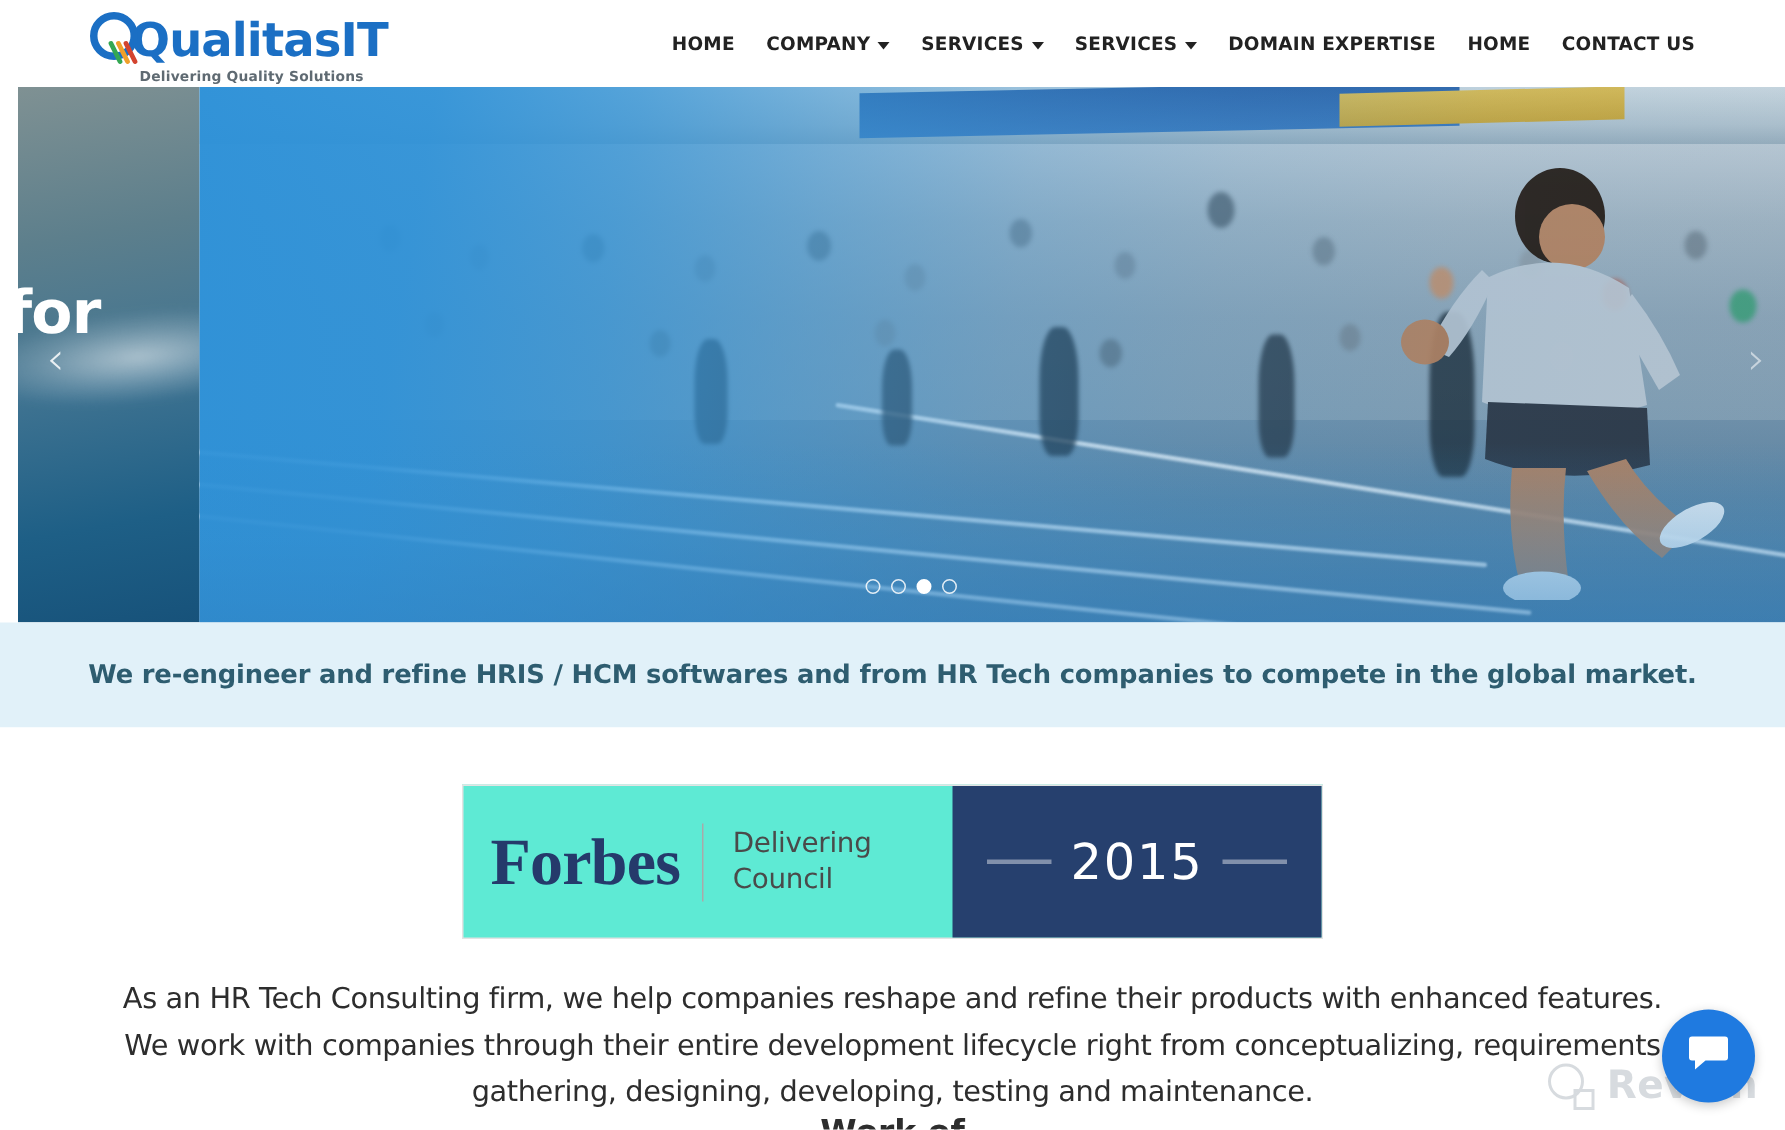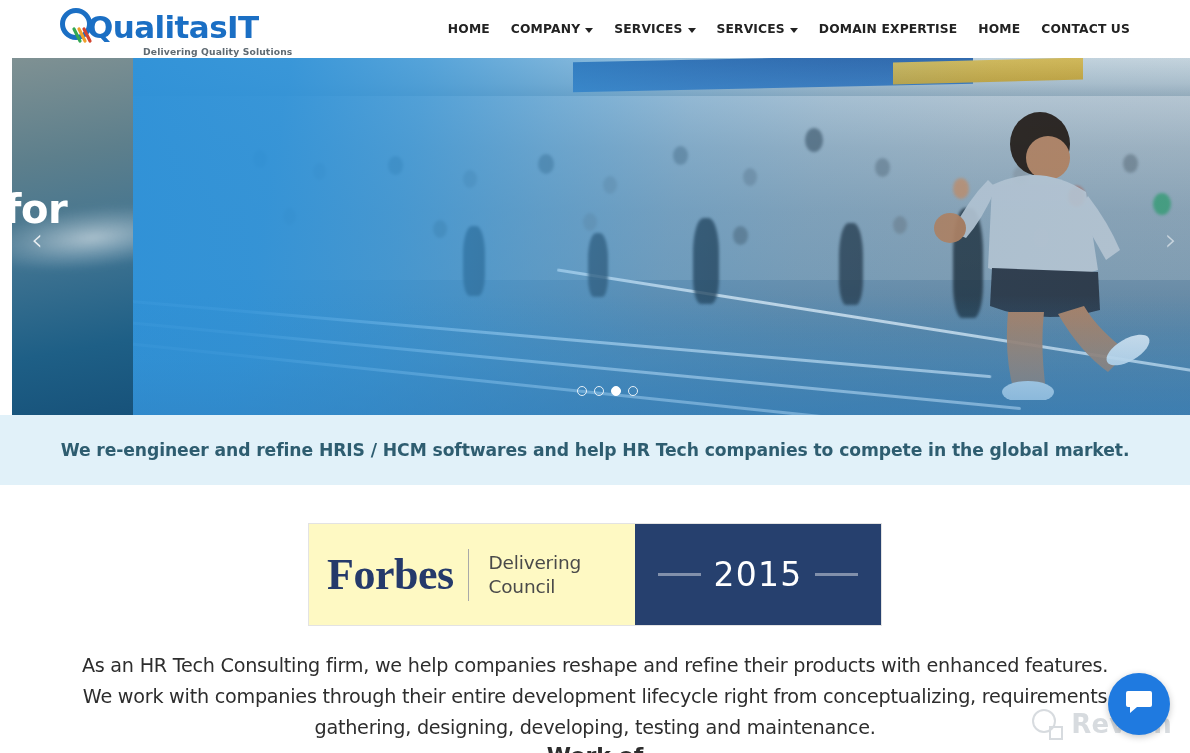--- a/index.html
+++ b/index.html
@@ -62,21 +62,21 @@
   }
   .logo-word .lw-blue { color: #1b6fc4; }
   .logo-word .lw-it { color: #1b6fc4; }
 
   .logo-tag {
     font-family: "DejaVu Sans", sans-serif;
     font-size: 9.2px;
     font-weight: 600;
     color: #5f6a72;
     letter-spacing: 0.15px;
-    margin-left: 86px;
+    margin-left: 36px;
     margin-top: -2px;
     white-space: nowrap;
   }
 
   .nav {
     position: absolute;
     right: 60px;
     top: 22px;
     display: flex;
     align-items: center;
@@ -300,21 +300,21 @@
     top: 485px; left: 0;
     width: 1190px;
     height: 268px;
     background: #ffffff;
   }
 
   .forbes-badge {
     position: absolute;
     left: 308px; top: 38px;
     width: 574px; height: 103px;
-    background: #fef9c3;
+    background: #5eead4;
     border: 1px solid #e3e3e3;
     display: flex;
     align-items: stretch;
   }
   .forbes-left {
     flex: 0 0 326px;
     display: flex;
     align-items: center;
     padding-left: 18px;
   }
@@ -567,21 +567,21 @@
 
     <div class="hero-dots">
       <span class="dot"></span>
       <span class="dot"></span>
       <span class="dot active"></span>
       <span class="dot"></span>
     </div>
   </div>
 
   <div class="tagband">
-    <div class="tagband-text">We re-engineer and refine HRIS / HCM softwares and help HR Tech companies to compete in the global market.</div>
+    <div class="tagband-text">We re-engineer and refine HRIS / HCM softwares and from HR Tech companies to compete in the global market.</div>
   </div>
 
   <div class="content">
 
     <div class="forbes-badge">
       <div class="forbes-left">
         <span class="forbes-name">Forbes</span>
         <span class="forbes-div"></span>
         <span class="forbes-sub">
           <span>Delivering</span><br>

